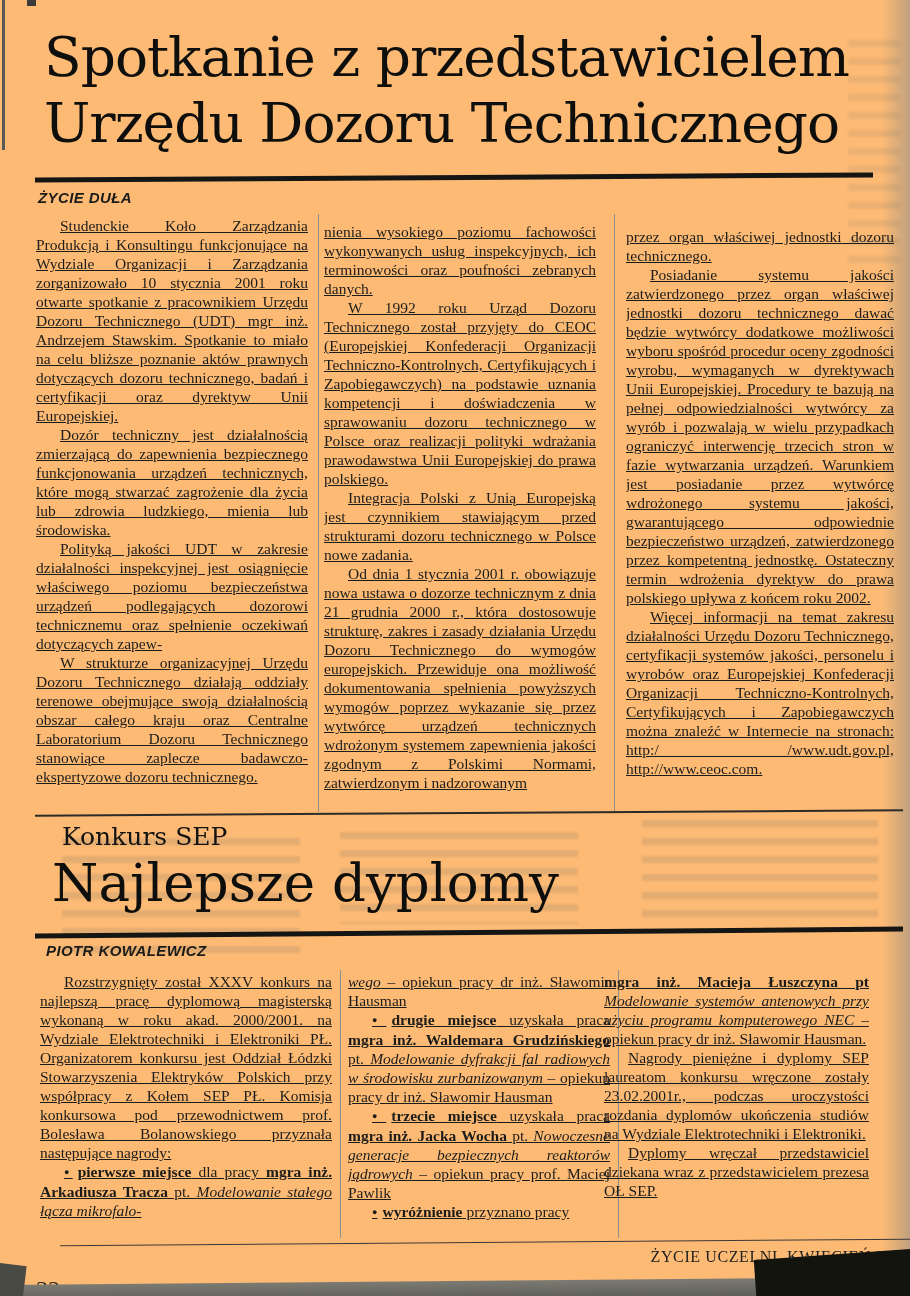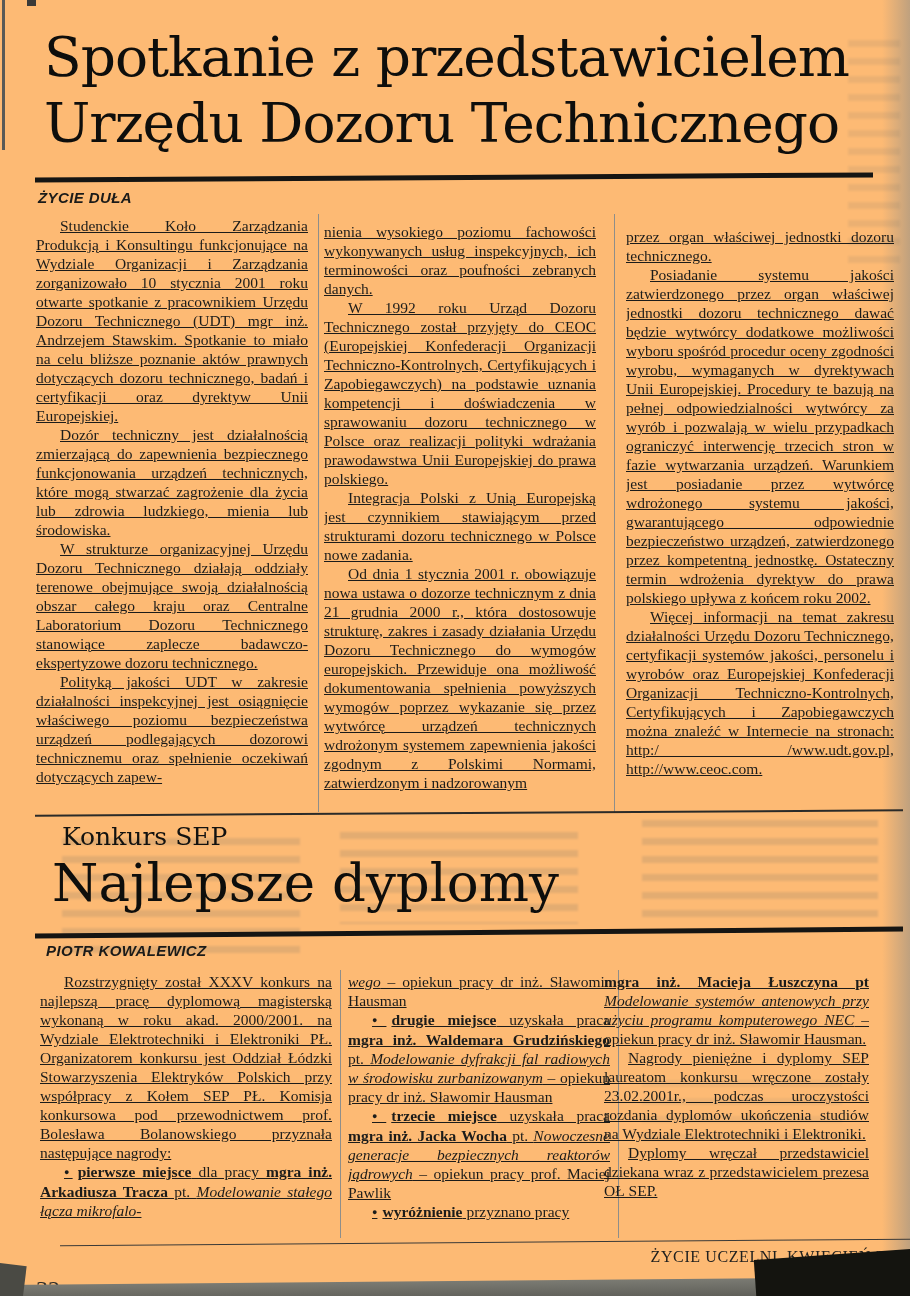--- a/index.html
+++ b/index.html
@@ -64,22 +64,22 @@
 
   <div class="rule-thick tilt-2" style="left:35px;top:175px;width:838px;"></div>
   <div class="author" style="left:38px;top:189px;">ŻYCIE DUŁA</div>
 
   <div class="vsep" style="left:318px;top:214px;height:598px;"></div>
   <div class="vsep" style="left:614px;top:214px;height:598px;"></div>
 
   <div class="col" style="left:36px;top:216px;width:272px;height:594px;">
     <p class="indent">Studenckie Koło Zarządzania Produkcją i Konsultingu funkcjonujące na Wydziale Organizacji i Zarządzania zorganizowało 10 stycznia 2001 roku otwarte spotkanie z pracownikiem Urzędu Dozoru Technicznego (UDT) mgr inż. Andrzejem Stawskim. Spotkanie to miało na celu bliższe poznanie aktów prawnych dotyczących dozoru technicznego, badań i certyfikacji oraz dyrektyw Unii Europejskiej.</p>
     <p class="indent">Dozór techniczny jest działalnością zmierzającą do zapewnienia bezpiecznego funkcjonowania urządzeń technicznych, które mogą stwarzać zagrożenie dla życia lub zdrowia ludzkiego, mienia lub środowiska.</p>
+    <p class="indent">Polityką jakości UDT w zakresie działalności inspekcyjnej jest osiągnięcie właściwego poziomu bezpieczeństwa urządzeń podlegających dozorowi technicznemu oraz spełnienie oczekiwań dotyczących zapew-</p>
     <p class="indent">W strukturze organizacyjnej Urzędu Dozoru Technicznego działają oddziały terenowe obejmujące swoją działalnością obszar całego kraju oraz Centralne Laboratorium Dozoru Technicznego stanowiące zaplecze badawczo-ekspertyzowe dozoru technicznego.</p>
-    <p class="indent">Polityką jakości UDT w zakresie działalności inspekcyjnej jest osiągnięcie właściwego poziomu bezpieczeństwa urządzeń podlegających dozorowi technicznemu oraz spełnienie oczekiwań dotyczących zapew-</p>
   </div>
 
   <div class="col" style="left:324px;top:216px;width:272px;height:594px;margin-top:6px;">
     <p>nienia wysokiego poziomu fachowości wykonywanych usług inspekcyjnych, ich terminowości oraz poufności zebranych danych.</p>
     <p class="indent">W 1992 roku Urząd Dozoru Technicznego został przyjęty do CEOC (Europejskiej Konfederacji Organizacji Techniczno-Kontrolnych, Certyfikujących i Zapobiegawczych) na podstawie uznania kompetencji i doświadczenia w sprawowaniu dozoru technicznego w Polsce oraz realizacji polityki wdrażania prawodawstwa Unii Europejskiej do prawa polskiego.</p>
     <p class="indent">Integracja Polski z Unią Europejską jest czynnikiem stawiającym przed strukturami dozoru technicznego w Polsce nowe zadania.</p>
     <p class="indent">Od dnia 1 stycznia 2001 r. obowiązuje nowa ustawa o dozorze technicznym z dnia 21 grudnia 2000 r., która dostosowuje strukturę, zakres i zasady działania Urzędu Dozoru Technicznego do wymogów europejskich. Przewiduje ona możliwość dokumentowania spełnienia powyższych wymogów poprzez wykazanie się przez wytwórcę urządzeń technicznych wdrożonym systemem zapewnienia jakości zgodnym z Polskimi Normami, zatwierdzonym i nadzorowanym</p>
   </div>
 
   <div class="col" style="left:626px;top:216px;width:268px;height:594px;margin-top:11px;">

